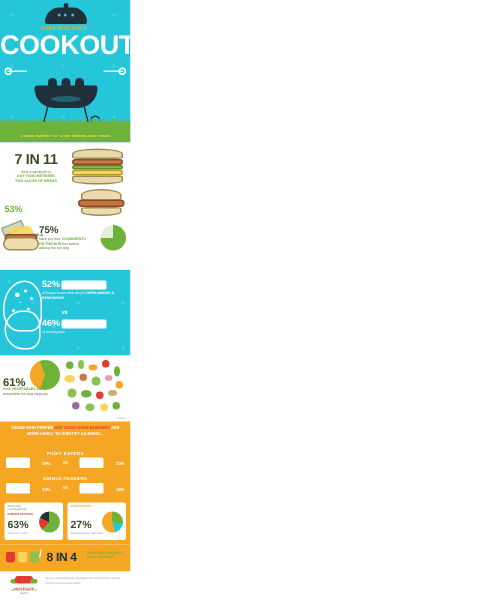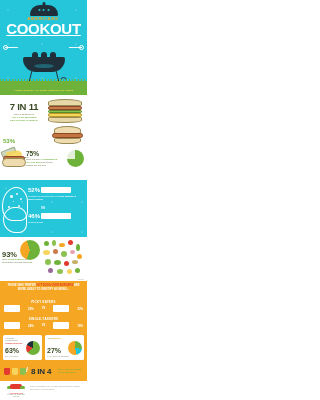--- a/index.html
+++ b/index.html
@@ -39,22 +39,22 @@
   }
   .lid-vents { position:absolute; left:50%; top:4px; transform:translateX(-50%); display:flex; gap:2.5px; }
   .lid-vents i { width:2px; height:2px; background:#25c6da; border-radius:50%; display:block; }
 
   .title-block { position:absolute; left:0; right:0; top:17px; text-align:center; }
   .t-americans {
     font-size:4.4px; letter-spacing:.5px; font-weight:bold;
     color:#f5a623; line-height:1;
   }
   .t-cookout {
-    font-size:15px; font-weight:bold; letter-spacing:-.3px;
-    color:#ffffff; line-height:.96; margin-top:1px;text-decoration:underline;
+    font-size:18px; font-weight:bold; letter-spacing:-.3px;
+    color:#ffffff; line-height:.96; margin-top:1px;
     -webkit-text-stroke:0;
   }
   .t-staples {
     font-size:13px; font-weight:bold; letter-spacing:-.3px;
     color:#ffffff; line-height:.96;
   }
   .rule { position:absolute; top:47px; height:1px; background:#ffffff; opacity:.9; }
   .rule.l { left:5px; width:13px; }
   .rule.r { right:5px; width:13px; }
   .rule-dot {
@@ -369,21 +369,21 @@
 
     <div class="bar-row" style="top:33px;">
       <span class="bar-pct">46%</span>
       <span class="bar-track"></span>
     </div>
     <div class="bar-cap" style="left:28px; top:41px; width:50px;">of hot dog fans</div>
   </div>
 
   <div class="sec-white3">
     <div class="pie-61"></div>
-    <div class="pct-61">93%</div>
+    <div class="pct-61">61%</div>
     <div class="s3-txt">
       <span>think</span>
       <b>VEGETABLES</b>
       <span>are acceptable hot dog toppings</span>
     </div>
 
     <div class="veg-cloud">
       <span class="veg" style="left:2px;  top:2px;  width:5px;  height:5px;  background:#6fb23a;"></span>
       <span class="veg" style="left:10px; top:1px;  width:4px;  height:6px;  background:#8cc152;"></span>
       <span class="veg" style="left:17px; top:4px;  width:6px;  height:4px;  background:#f5a623;"></span>

